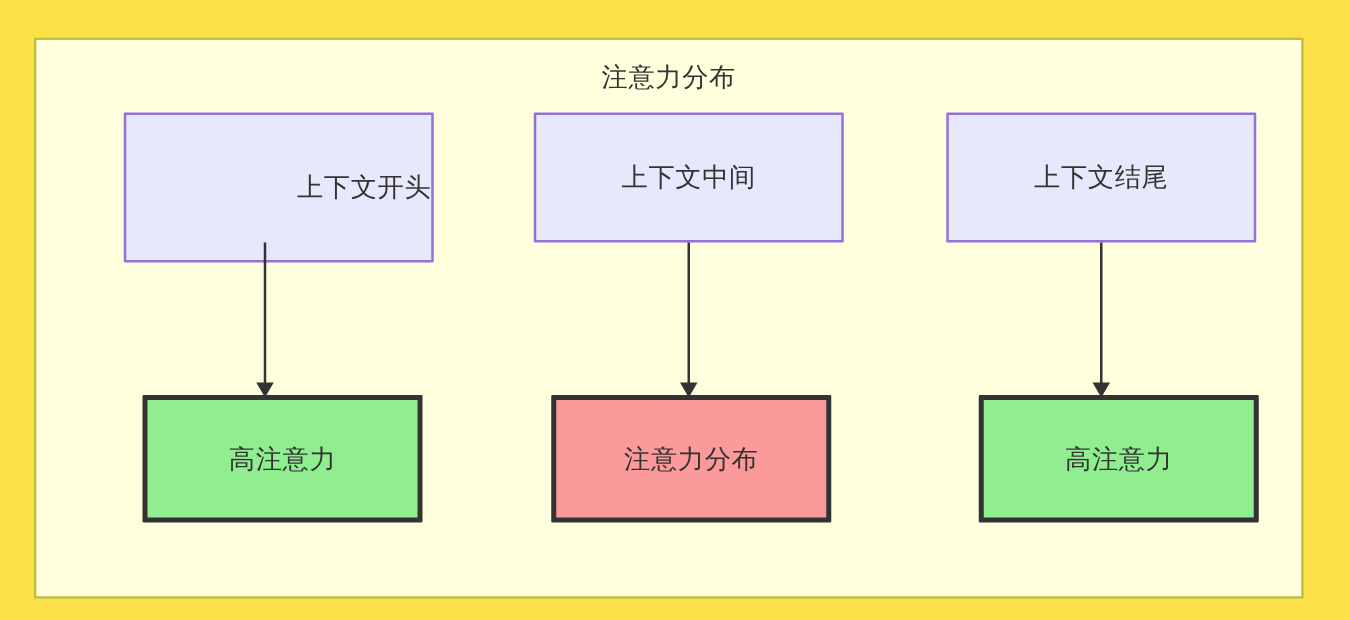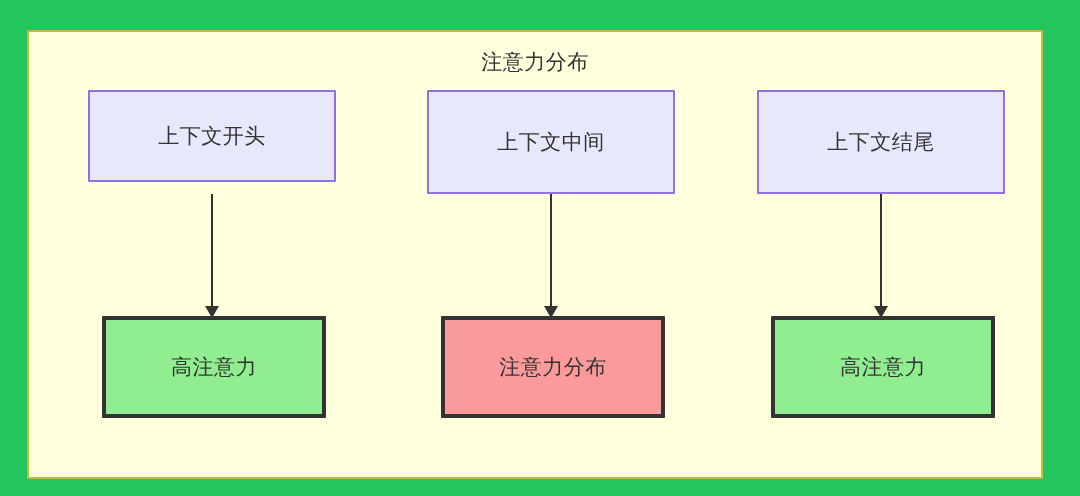--- a/index.html
+++ b/index.html
@@ -11,21 +11,21 @@
     width: 1080px;
     height: 496px;
     font-family: "Liberation Sans", "DejaVu Sans", sans-serif;
     overflow: hidden;
   }
 
   #canvas {
     position: relative;
     width: 1080px;
     height: 496px;
-    background: #22c55e;
+    background: #fde047;
   }
 
   
   #diagram-container {
     position: absolute;
     left: 27px;
     top: 30px;
     width: 1016px;
     height: 449px;
     background: #ffffde;
@@ -65,20 +65,21 @@
     border-radius: 1px;
   }
 
   .node.attention {
     border: 4px solid #333333;
     border-radius: 1px;
   }
 
   .node.attention.high {
     background: #90ee90;
+    margin-left: 12px;
   }
 
   .node.attention.low {
     background: #fa9a9a;
   }
 
   
   .edge {
     position: absolute;
   }
@@ -101,21 +102,21 @@
 </style>
 </head>
 <body>
 
 <div id="canvas">
 
   <div id="diagram-container">
 
     <div id="diagram-title">注意力分布</div>
 
-    <div class="node segment" style="left:59px; top:58px; width:248px; height:92px;">
+    <div class="node segment" style="left:70px; top:58px; width:248px; height:120px;justify-content:flex-end;">
       <span>上下文开头</span>
     </div>
 
     <div class="node segment" style="left:398px; top:58px; width:248px; height:104px;">
       <span>上下文中间</span>
     </div>
 
     <div class="node segment" style="left:728px; top:58px; width:248px; height:104px;">
       <span>上下文结尾</span>
     </div>

